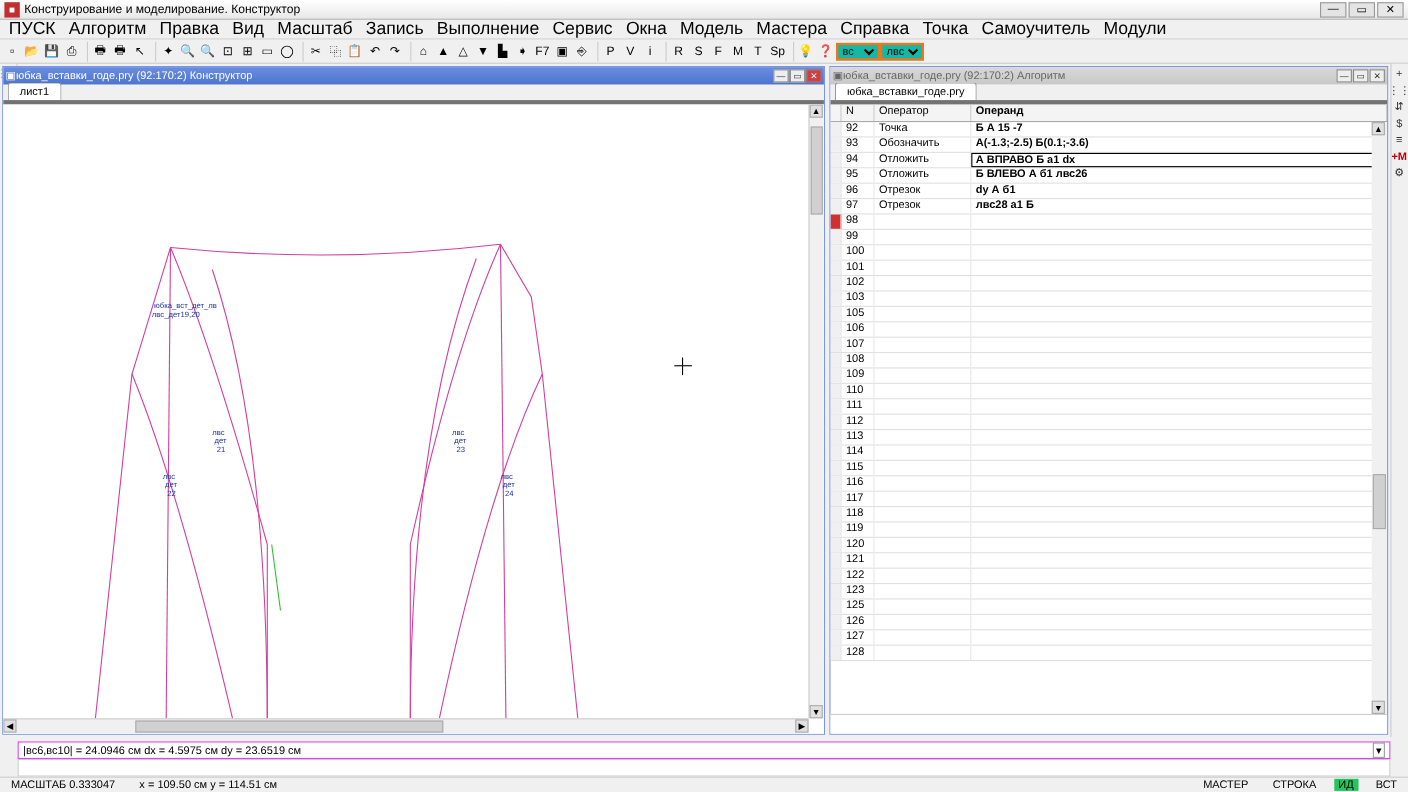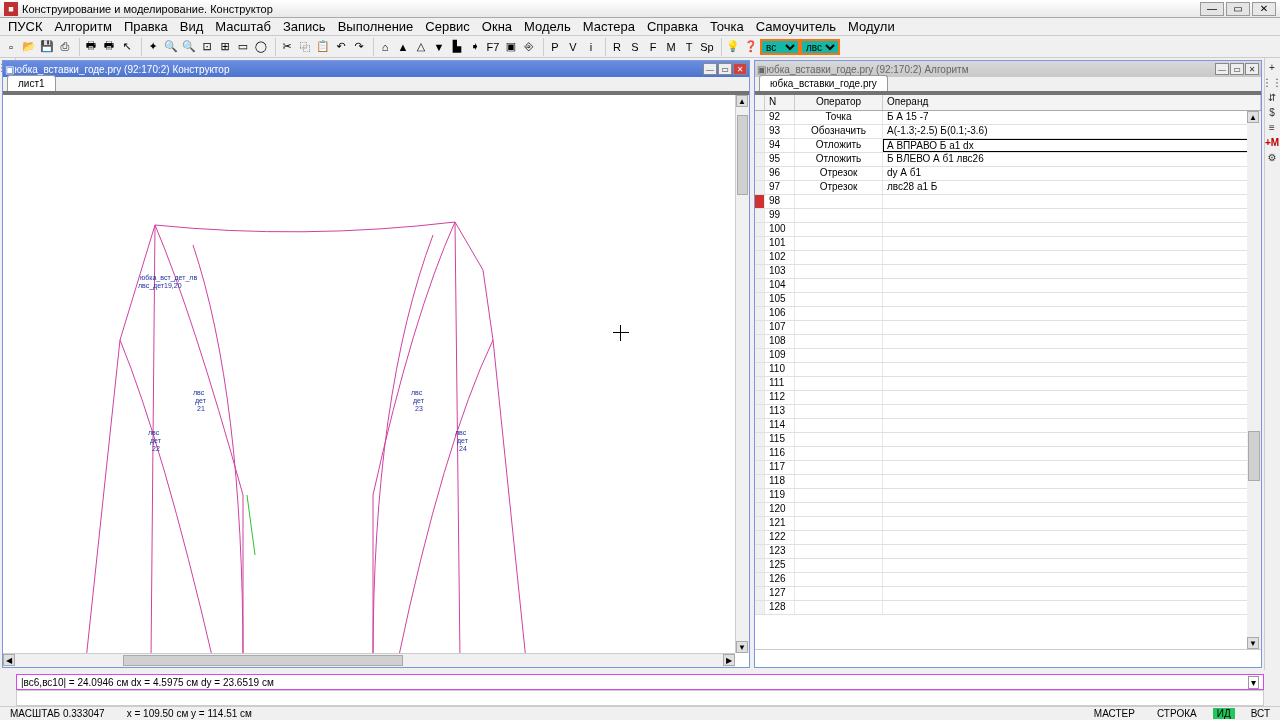--- a/index.html
+++ b/index.html
@@ -6,21 +6,21 @@
   body { font-family: Tahoma, sans-serif; font-size: 11px; background: #f0f0f0; overflow: hidden; width: 1280px; height: 720px; position: relative; }
   
   .titlebar { background: linear-gradient(#fff, #e8e8e8); height: 18px; display: flex; align-items: center; padding: 0 4px; border-bottom: 1px solid #aaa; }
   .titlebar-icon { width: 14px; height: 14px; background: #c03030; margin-right: 4px; display: inline-flex; align-items: center; justify-content: center; color: #fff; font-size: 9px; font-weight: bold; }
   .titlebar-text { flex: 1; font-size: 11px; }
   .titlebar-buttons { display: flex; gap: 2px; }
   .titlebar-btn { width: 24px; height: 14px; background: #e4e4e4; border: 1px solid #999; display: flex; align-items: center; justify-content: center; font-size: 10px; cursor: pointer; }
   .titlebar-btn.close { background: #e8e8e8; }
   
   .menubar { background: #f0f0f0; height: 18px; display: flex; align-items: center; padding: 0 2px; border-bottom: 1px solid #ccc; }
-  .menu-item { padding: 2px 6px; cursor: pointer; font-size: 13px; }
+  .menu-item { padding: 2px 6px; cursor: pointer; font-size: 16px; }
   
   .toolbar { background: #f0f0f0; height: 22px; display: flex; align-items: center; padding: 0 2px; border-bottom: 1px solid #ccc; gap: 0; }
   .tool-btn { width: 18px; height: 18px; border: 1px solid transparent; display: flex; align-items: center; justify-content: center; cursor: pointer; font-size: 11px; background: #f0f0f0; }
   .tool-sep { width: 4px; height: 18px; border-right: 1px solid #ccc; margin: 0 2px; }
   .tool-combo { height: 16px; border: 2px solid #f97316; background: #14b8a6; font-size: 10px; width: 40px; }
   
   .workspace { display: flex; position: absolute; top: 58px; left: 0; right: 0; bottom: 50px; }
   
   .left-toolbar { width: 16px; background: #f0f0f0; display: flex; flex-direction: column; gap: 1px; padding-top: 2px; border-right: 1px solid #ccc; }
   .vtool { width: 14px; height: 14px; display: flex; align-items: center; justify-content: center; font-size: 10px; cursor: pointer; color: #333; }
@@ -54,22 +54,22 @@
   .crosshair::before { content: ''; position: absolute; left: 7px; top: 0; width: 1px; height: 16px; background: #000; }
   .crosshair::after { content: ''; position: absolute; top: 7px; left: 0; height: 1px; width: 16px; background: #000; }
   
   .pattern-svg { position: absolute; left: 0; top: 0; }
   
   .table-area { flex: 1; display: flex; flex-direction: column; overflow: hidden; }
   .grid-header { display: flex; background: #f4f4f4; border-bottom: 1px solid #aaa; height: 16px; font-size: 10px; }
   .grid-header > div { border-right: 1px solid #ccc; padding: 1px 4px; }
   .col-mark { width: 10px; }
   .col-n { width: 30px; }
-  .col-op { width: 88px; text-align: center; }
-  .col-operand { flex: 1; font-weight: normal; }
+  .col-op { width: 88px; }
+  .col-operand { flex: 1; font-weight: bold; }
   .grid-body { flex: 1; overflow: hidden; position: relative; }
   .grid-row { display: flex; height: 14px; border-bottom: 1px solid #e0e0e0; font-size: 10px; }
   .grid-row > div { border-right: 1px solid #e8e8e8; padding: 0 4px; overflow: hidden; white-space: nowrap; }
   .grid-row.sel .cell-operand { border: 1px solid #000; padding: 0 3px; }
   .row-marker { width: 10px; background: #f0f0f0; }
   .row-marker.red { background: #d03030; }
   .grid-scroll-v { position: absolute; right: 0; top: 0; bottom: 0; width: 14px; background: #f0f0f0; }
   .grid-scroll-thumb { position: absolute; left: 1px; right: 1px; top: 320px; height: 50px; background: #d0d0d0; border: 1px solid #aaa; }
   
   .edit-bar { height: 18px; border-top: 1px solid #ccc; background: #fff; }
@@ -350,26 +350,20 @@
             <div class="col-operand cell-operand"></div>
           </div>
           <div class="grid-row">
             <div class="row-marker"></div>
             <div class="col-n">103</div>
             <div class="col-op"></div>
             <div class="col-operand cell-operand"></div>
           </div>
           <div class="grid-row">
             <div class="row-marker"></div>
-            <div class="col-n">104</div>
-            <div class="col-op"></div>
-            <div class="col-operand cell-operand"></div>
-          </div>
-          <div class="grid-row">
-            <div class="row-marker"></div>
             <div class="col-n">105</div>
             <div class="col-op"></div>
             <div class="col-operand cell-operand"></div>
           </div>
           <div class="grid-row">
             <div class="row-marker"></div>
             <div class="col-n">106</div>
             <div class="col-op"></div>
             <div class="col-operand cell-operand"></div>
           </div>

